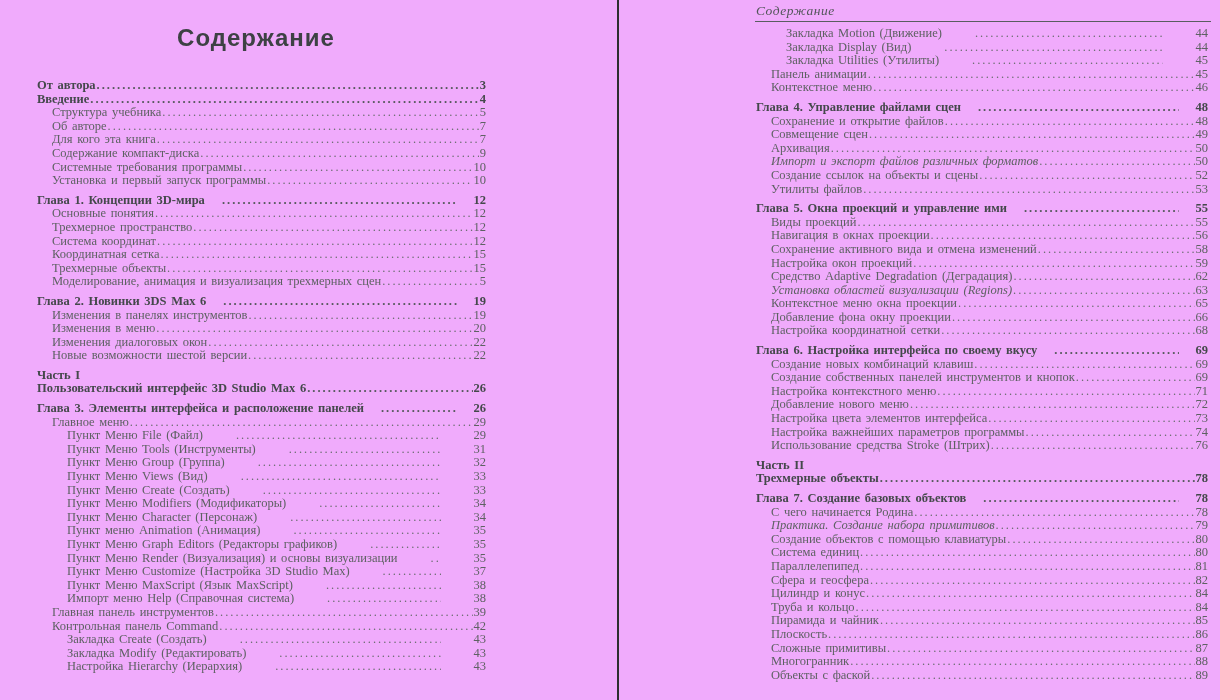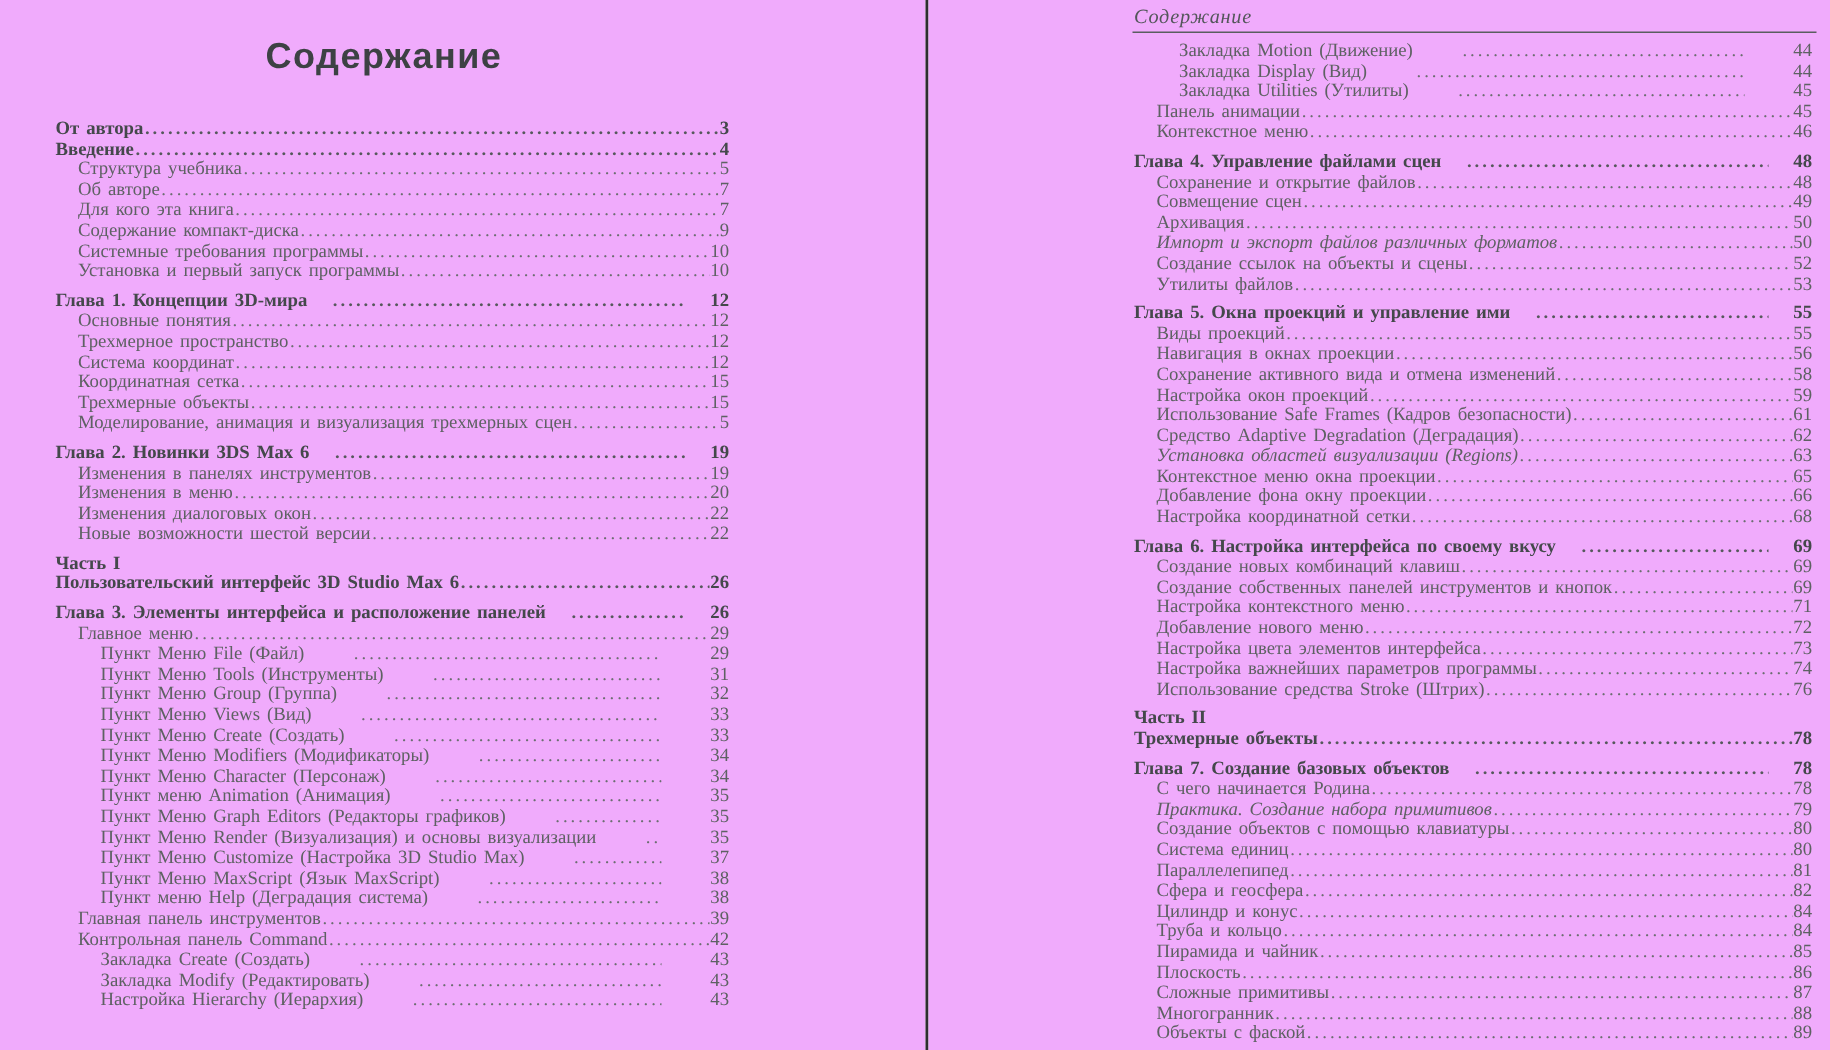--- a/index.html
+++ b/index.html
@@ -221,21 +221,21 @@
     <span class="t">Пункт Меню Customize (Настройка 3D Studio Max)</span>
     <span class="dots"></span>
     <span class="p">37</span>
   </div>
         <div class="row lvl2">
     <span class="t">Пункт Меню MaxScript (Язык MaxScript)</span>
     <span class="dots"></span>
     <span class="p">38</span>
   </div>
         <div class="row lvl2">
-    <span class="t">Пункт меню Help (Деградация система)</span>
+    <span class="t">Импорт меню Help (Справочная система)</span>
     <span class="dots"></span>
     <span class="p">38</span>
   </div>
         <div class="row lvl1">
     <span class="t">Главная панель инструментов</span>
     <span class="dots"></span>
     <span class="p">39</span>
   </div>
         <div class="row lvl1">
     <span class="t">Контрольная панель Command</span>
@@ -345,25 +345,20 @@
     <span class="t">Сохранение активного вида и отмена изменений</span>
     <span class="dots"></span>
     <span class="p">58</span>
   </div>
         <div class="row lvl1">
     <span class="t">Настройка окон проекций</span>
     <span class="dots"></span>
     <span class="p">59</span>
   </div>
         <div class="row lvl1">
-    <span class="t">Использование Safe Frames (Кадров безопасности)</span>
-    <span class="dots"></span>
-    <span class="p">61</span>
-  </div>
-        <div class="row lvl1">
     <span class="t">Средство Adaptive Degradation (Деградация)</span>
     <span class="dots"></span>
     <span class="p">62</span>
   </div>
         <div class="row lvl1 i">
     <span class="t">Установка областей визуализации (Regions)</span>
     <span class="dots"></span>
     <span class="p">63</span>
   </div>
         <div class="row lvl1">

